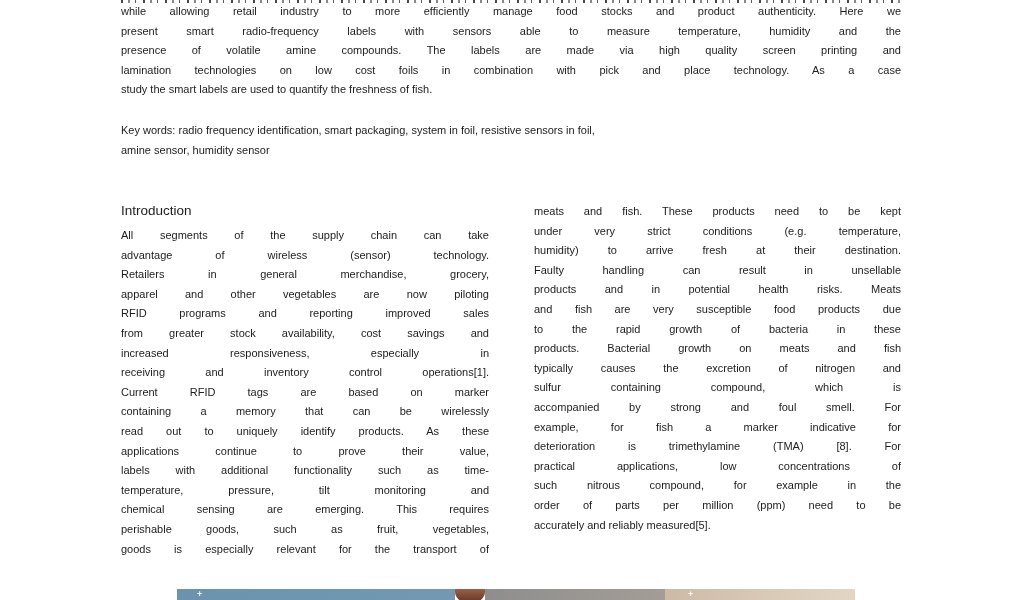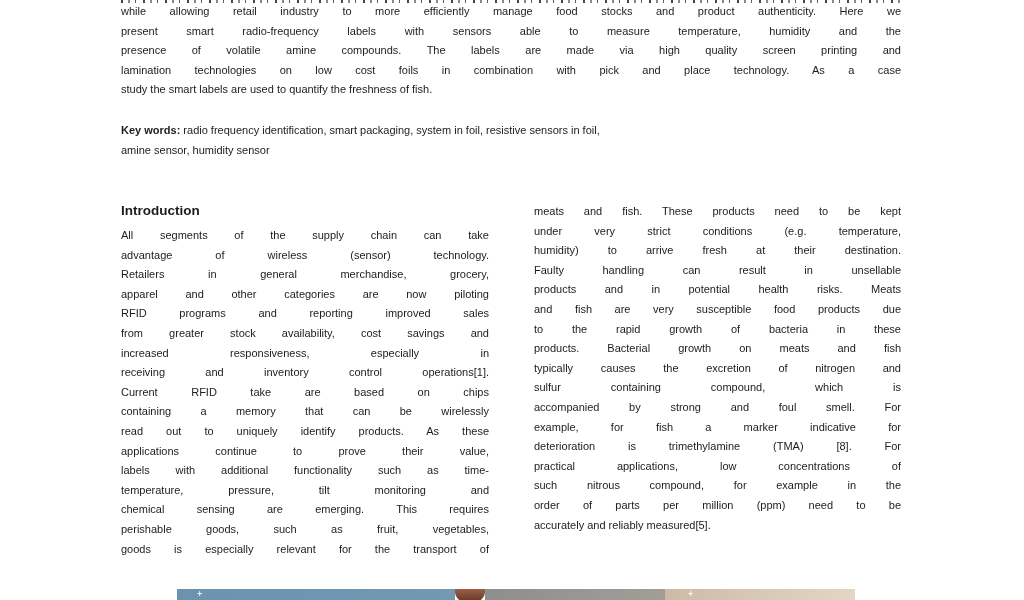--- a/index.html
+++ b/index.html
@@ -11,21 +11,21 @@
     background: #ffffff;
     font-family: "Liberation Sans", sans-serif;
     color: #1c1c1c;
   }
   .abs { position: absolute; }
 
   
   .para { font-size: 11px; line-height: 19.6px; }
   .tline { overflow: hidden; }
   .tline.just { text-align: justify; text-align-last: justify; }
-  .bold { font-weight: 700; }
+  .bold { font-weight: 400; }
 
   
   .top-remnant {
     top: 0; left: 121px; width: 779px; height: 3px;
     background: repeating-linear-gradient(90deg,
       rgba(40,40,40,0.85) 0 2px, transparent 2px 7px,
       rgba(40,40,40,0.55) 7px 9px, transparent 9px 14px,
       rgba(40,40,40,0.75) 14px 15px, transparent 15px 22px);
   }
 
@@ -74,26 +74,26 @@
   <div class="tline"><span class="bold">Key words:</span><span> radio frequency identification, smart packaging, system in foil, resistive sensors in foil,</span></div>
   <div class="tline">amine sensor, humidity sensor</div>
 </div>
 
 <div id="intro-heading" class="abs bold">Introduction</div>
 
 <div id="left-column" class="abs para">
     <div class="tline just">All segments of the supply chain can take</div>
     <div class="tline just">advantage of wireless (sensor) technology.</div>
     <div class="tline just">Retailers in general merchandise, grocery,</div>
-    <div class="tline just">apparel and other categories are now piloting</div>
+    <div class="tline just">apparel and other vegetables are now piloting</div>
     <div class="tline just">RFID programs and reporting improved sales</div>
     <div class="tline just">from greater stock availability, cost savings and</div>
     <div class="tline just">increased responsiveness, especially in</div>
     <div class="tline just">receiving and inventory control operations[1].</div>
-    <div class="tline just">Current RFID take are based on chips</div>
+    <div class="tline just">Current RFID tags are based on marker</div>
     <div class="tline just">containing a memory that can be wirelessly</div>
     <div class="tline just">read out to uniquely identify products. As these</div>
     <div class="tline just">applications continue to prove their value,</div>
     <div class="tline just">labels with additional functionality such as time-</div>
     <div class="tline just">temperature, pressure, tilt monitoring and</div>
     <div class="tline just">chemical sensing are emerging. This requires</div>
     <div class="tline just">perishable goods, such as fruit, vegetables,</div>
     <div class="tline just">goods is especially relevant for the transport of</div>
   </div>
 

